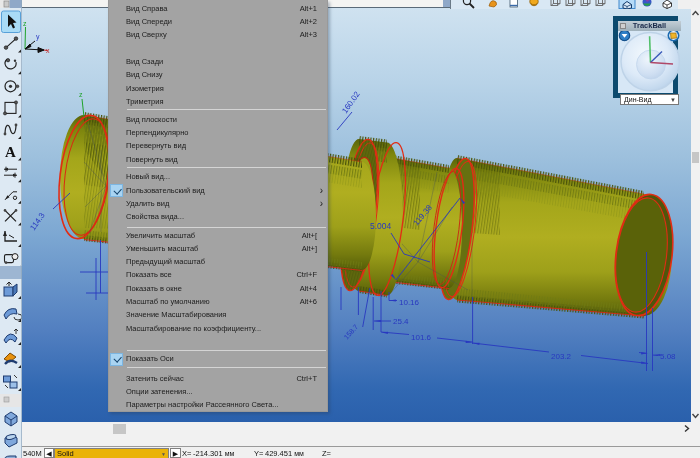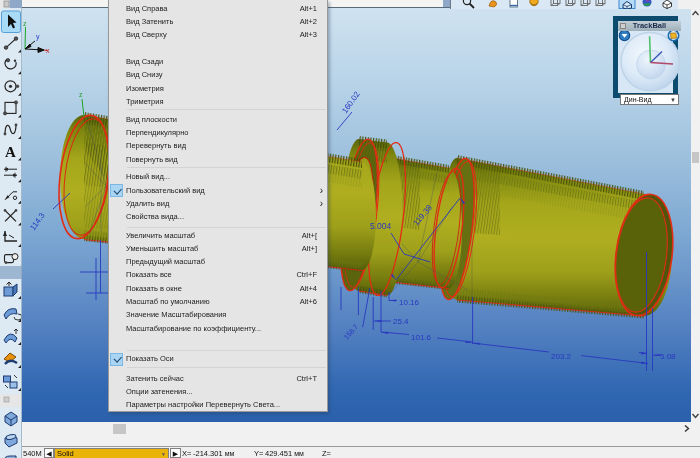--- a/index.html
+++ b/index.html
@@ -11,21 +11,21 @@
 #lefttb{position:absolute;left:0;top:0;width:22px;height:458px;background:#dde9f3;border-right:1px solid #9ab0c4}
 #toptb{position:absolute;left:450px;top:0;width:228px;height:9px;background:#dcE9f4;border:1px solid #6a7a88;border-top:none}
 #topcorner{position:absolute;left:678px;top:0;width:22px;height:9px;background:#f0f0f0}
 #vscroll{position:absolute;left:691px;top:8px;width:9px;height:414px;background:#f1f1f1}
 #vthumb{position:absolute;left:1px;top:144px;width:7px;height:11px;background:#c6c6c6}
 #hscrollzone{position:absolute;left:22px;top:422px;width:669px;height:24px;background:#f1f1f1}
 #hthumb{position:absolute;left:91px;top:2px;width:13px;height:10px;background:#c6c6c6}
 #botcorner{position:absolute;left:691px;top:422px;width:9px;height:36px;background:#f1f1f1}
 #statusbar{position:absolute;left:22px;top:446px;width:678px;height:12px;background:#f0f0f0;border-top:1px solid #9a9a9a;font-size:7.5px;color:#111}
 
-#menu{position:absolute;left:108px;top:0;width:220px;height:412px;background:#e5e5e5;
+#menu{position:absolute;left:108px;top:0;width:220px;height:412px;background:#a3a3a3;
  border:1px solid #999;border-top:none;box-shadow:2px 2px 3px rgba(40,60,90,.35);font-size:7.5px;color:#1c1c1c}
 .mi{position:absolute;left:0;width:218px;height:13px;line-height:13px}
 .mi .t{position:absolute;left:17px;white-space:nowrap}
 .mi .s{position:absolute;right:10px;white-space:nowrap}
 .mi .sub{position:absolute;right:4px;top:0.5px;font-size:10px;font-weight:normal;color:#222}
 .msep{position:absolute;left:18px;width:199px;height:1px;background:#d4d4d4}
 .chk{position:absolute;left:1px;top:0px;width:13px;height:13px;background:#a9d4f2;border:1px solid #7cb6e2}
 .chk:after{content:"";position:absolute;left:3px;top:2.5px;width:6px;height:3.5px;border-left:1.6px solid #17456e;border-bottom:1.6px solid #17456e;transform:rotate(-48deg)}
 
 #tb{position:absolute;left:613px;top:16px;width:65px;height:82px;background:#d7e7f6;border:5px solid #0c4a6e}
@@ -335,21 +335,21 @@
         <path d="M52.5,2 L58,2 L58.5,7 L53,7.5 Z" fill="#f0b428" stroke="#906a10" stroke-width="0.7"></path>
       </svg>
   <div id="tbsel">Дин-Вид<span style="position:absolute;right:2px;top:0;color:#444;font-size:6px">▼</span></div>
  </div>
  <div id="menu">
   <div class="mi" style="top:1.8px">
         <span class="t">Вид Справа</span>
         <span class="s">Alt+1</span>
       </div>
   <div class="mi" style="top:15.1px">
-        <span class="t">Вид Затенить</span>
+        <span class="t">Вид Спереди</span>
         <span class="s">Alt+2</span>
       </div>
   <div class="mi" style="top:28.4px">
         <span class="t">Вид Сверху</span>
         <span class="s">Alt+3</span>
       </div>
   <div class="mi" style="top:55.0px">
         <span class="t">Вид Сзади</span>
       </div>
   <div class="mi" style="top:68.3px">
@@ -427,16 +427,16 @@
       </div>
   <div class="msep" style="top:367.0px"></div>
   <div class="mi" style="top:371.5px">
         <span class="t">Затенить сейчас</span>
         <span class="s">Ctrl+T</span>
       </div>
   <div class="mi" style="top:384.8px">
         <span class="t">Опции затенения...</span>
       </div>
   <div class="mi" style="top:398.1px">
-        <span class="t">Параметры настройки Перевернуть Света...</span>
+        <span class="t">Параметры настройки Рассеянного Света...</span>
       </div>
  </div>
 </div>
 
 </body></html>

